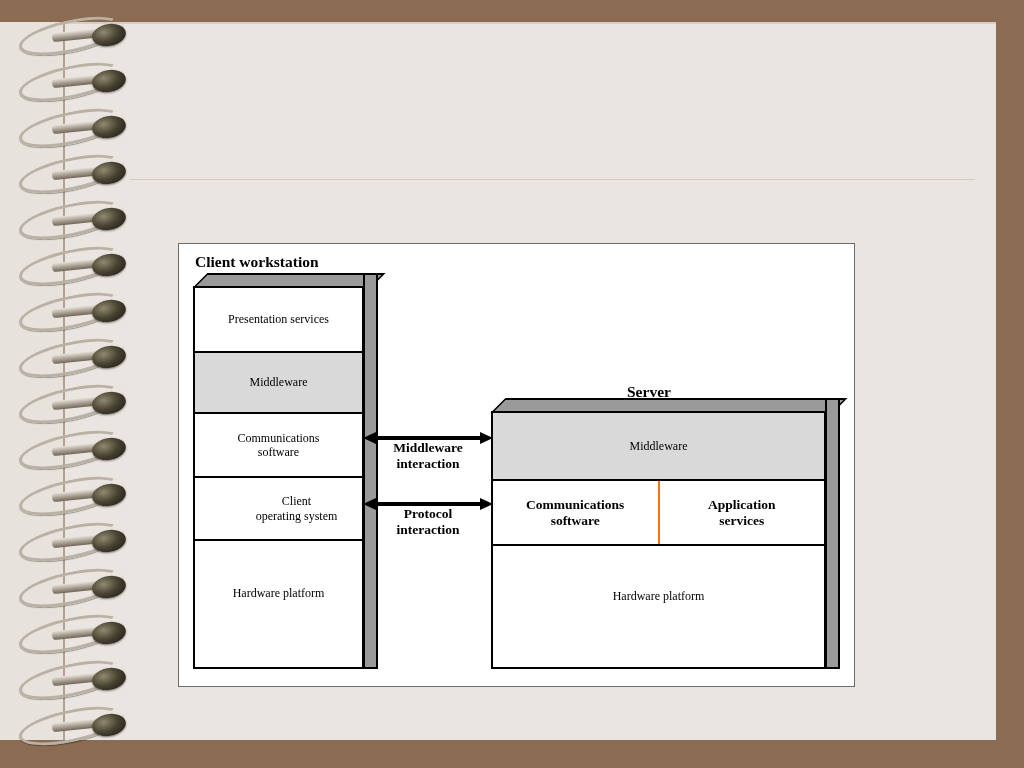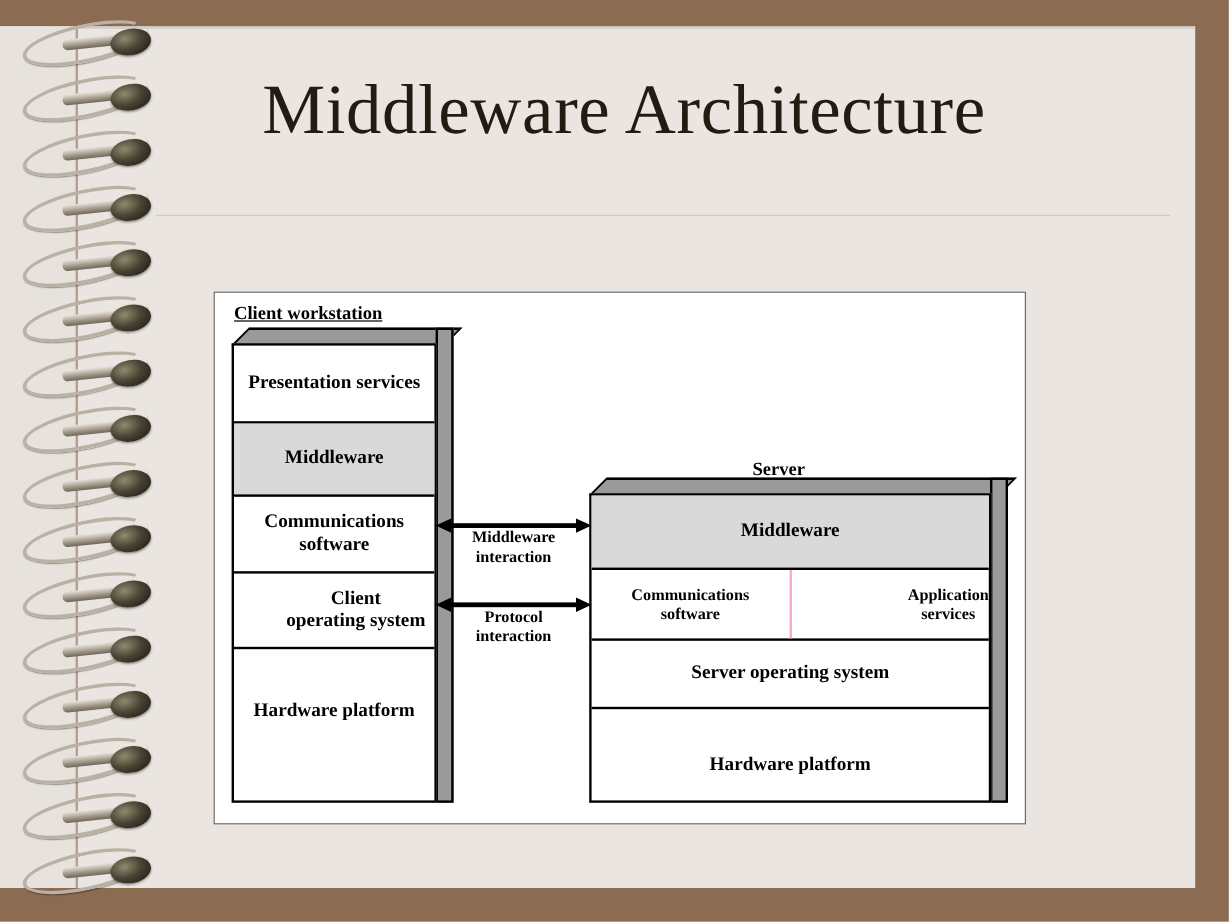--- a/index.html
+++ b/index.html
@@ -87,32 +87,32 @@
     background:#9a9a9a;border:2px solid #000;box-sizing:border-box;
   }
   .block .top{
     position:absolute;height:15px;
     background:#9a9a9a;border:2px solid #000;box-sizing:border-box;
   }
 
   .row{
     position:relative;border-bottom:2px solid #000;box-sizing:border-box;
     display:flex;align-items:center;justify-content:center;
-    text-align:center;font-weight:bold;font-size:16px;line-height:1.18;
+    text-align:center;font-weight:normal;font-size:12px;line-height:1.18;
     color:#000;font-family:"Liberation Serif", serif;
   }
   .row:last-child{border-bottom:none;margin-top:19px;}
   .row.grey{background:#d9d9d9;}
   .split{display:flex;border-bottom:2px solid #000;box-sizing:border-box;}
   .split > .cell{
     flex:1;display:flex;align-items:center;justify-content:center;
     text-align:center;font-weight:bold;font-size:13.5px;line-height:1.18;
     box-sizing:border-box;font-family:"Liberation Serif", serif;
   }
-  .split > .cell + .cell{border-left:2px solid #f9a8d4;justify-content:flex-end;}
+  .split > .cell + .cell{border-left:2px solid #f97316;}
 
   .box-caption{
     position:absolute;font-weight:bold;font-size:15.5px;color:#000;
     font-family:"Liberation Serif", serif;white-space:nowrap;
   }
 
   
   .arrow{position:absolute;height:12px;}
   .arrow .shaft{
     position:absolute;left:9px;right:9px;top:4px;height:4px;background:#000;
@@ -215,26 +215,25 @@
         <div class="wire2"></div>
         <div class="bead"></div>
       </div>
       <div class="coil" style="top: 706px;">
         <div class="wire"></div>
         <div class="wire2"></div>
         <div class="bead"></div>
       </div>
     </div>
 
-  <div class="title">Middleware Architecture</div>
   <div class="title-rule"></div>
 
   <div class="frame">
 
-    <div class="box-caption" style="left:16px;top:9px;text-decoration:underline;">Client workstation</div>
+    <div class="box-caption" style="left:16px;top:9px;">Client workstation</div>
 
     <div class="block" style="left:14px;top:42px;width:171px;height:383px;">
       <div class="top" style="left:7px;top:-13px;width:178px;transform:skewX(-45deg);"></div>
       <div class="side" style="left:170px;top:-13px;height:396px;"></div>
       <div class="face">
         <div class="row" style="height:65px;">
             <span>Presentation services</span>
           </div>
         <div class="row grey" style="height:61px;">
             <span>Middleware</span>
@@ -261,23 +260,20 @@
             <span>Middleware</span>
           </div>
         <div class="split" style="height:65px;">
           <div class="cell">
             <span class="ml">Communications<br>software</span>
             </div>
           <div class="cell">
             <span class="ml">Application<br>services</span>
             </div>
         </div>
-        <div class="row" style="height:62px;">
-            <span>Server operating system</span>
-          </div>
         <div class="row" style="height:63px;">
             <span>Hardware platform</span>
           </div>
       </div>
     </div>
 
     <div class="arrow" style="left:184px;top:188px;width:130px;">
       <div class="head-l"></div>
       <div class="shaft"></div>
       <div class="head-r"></div>

